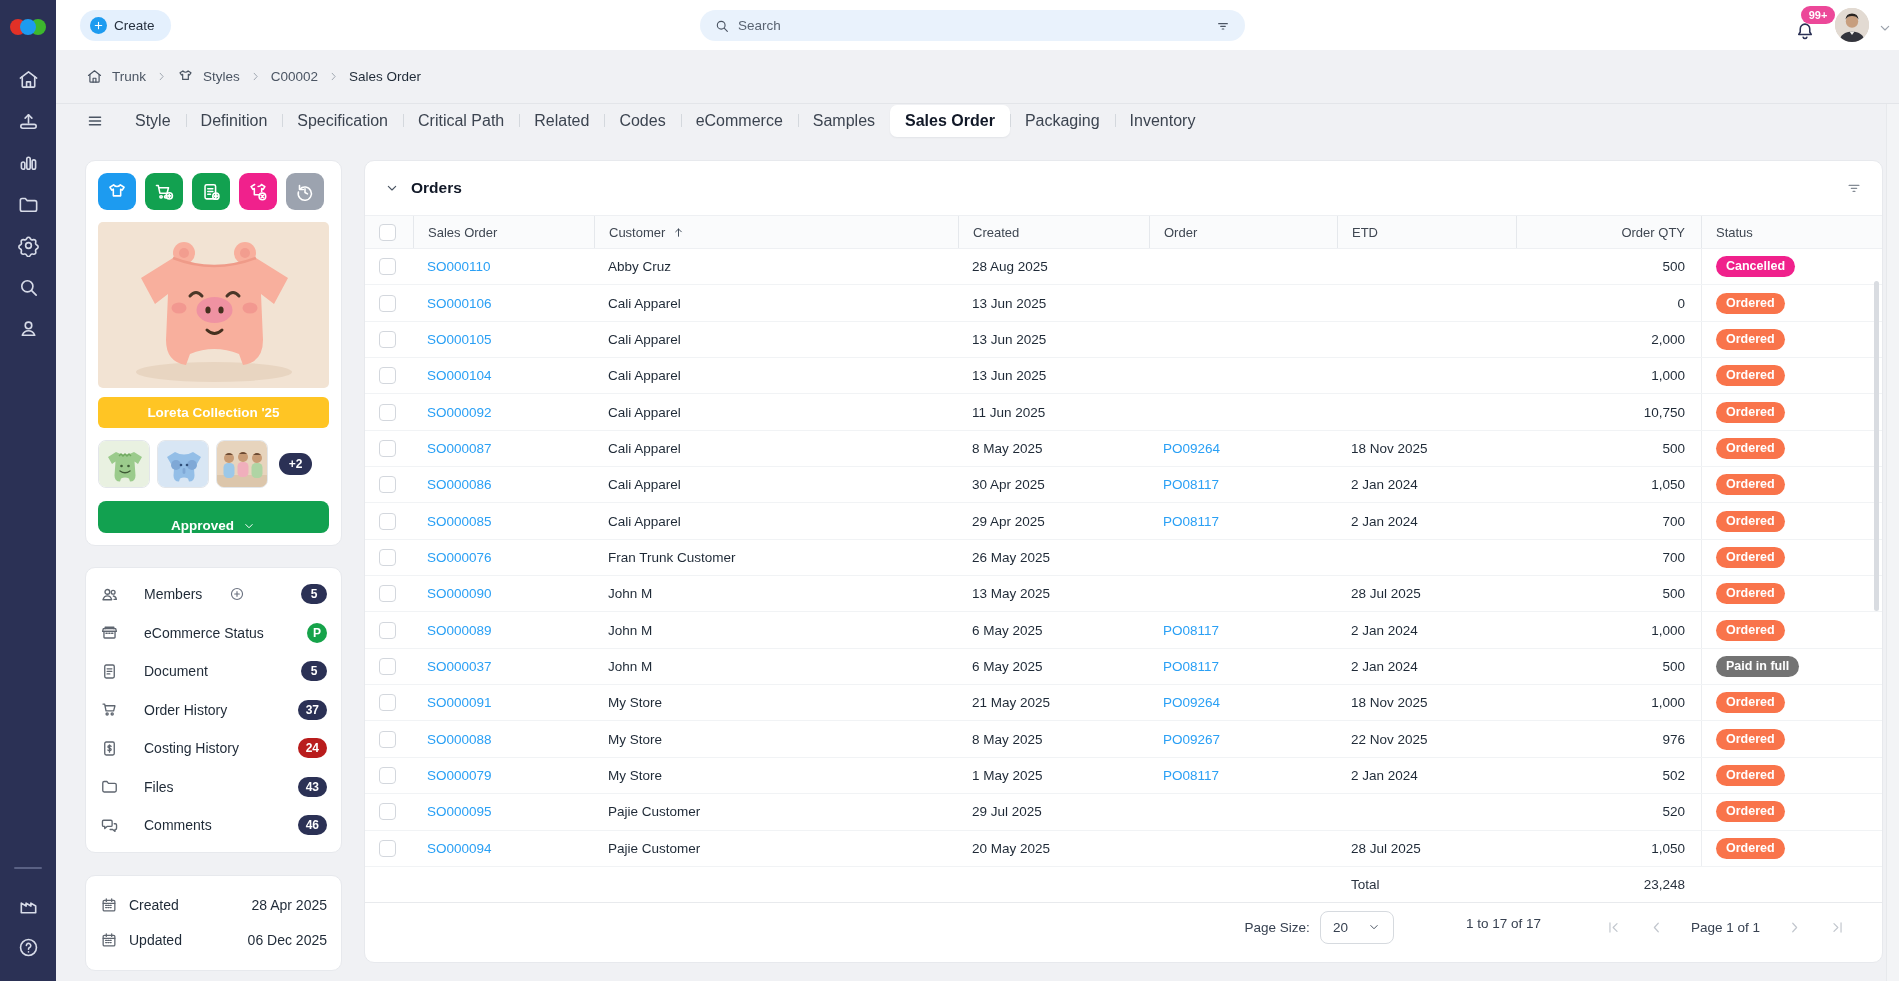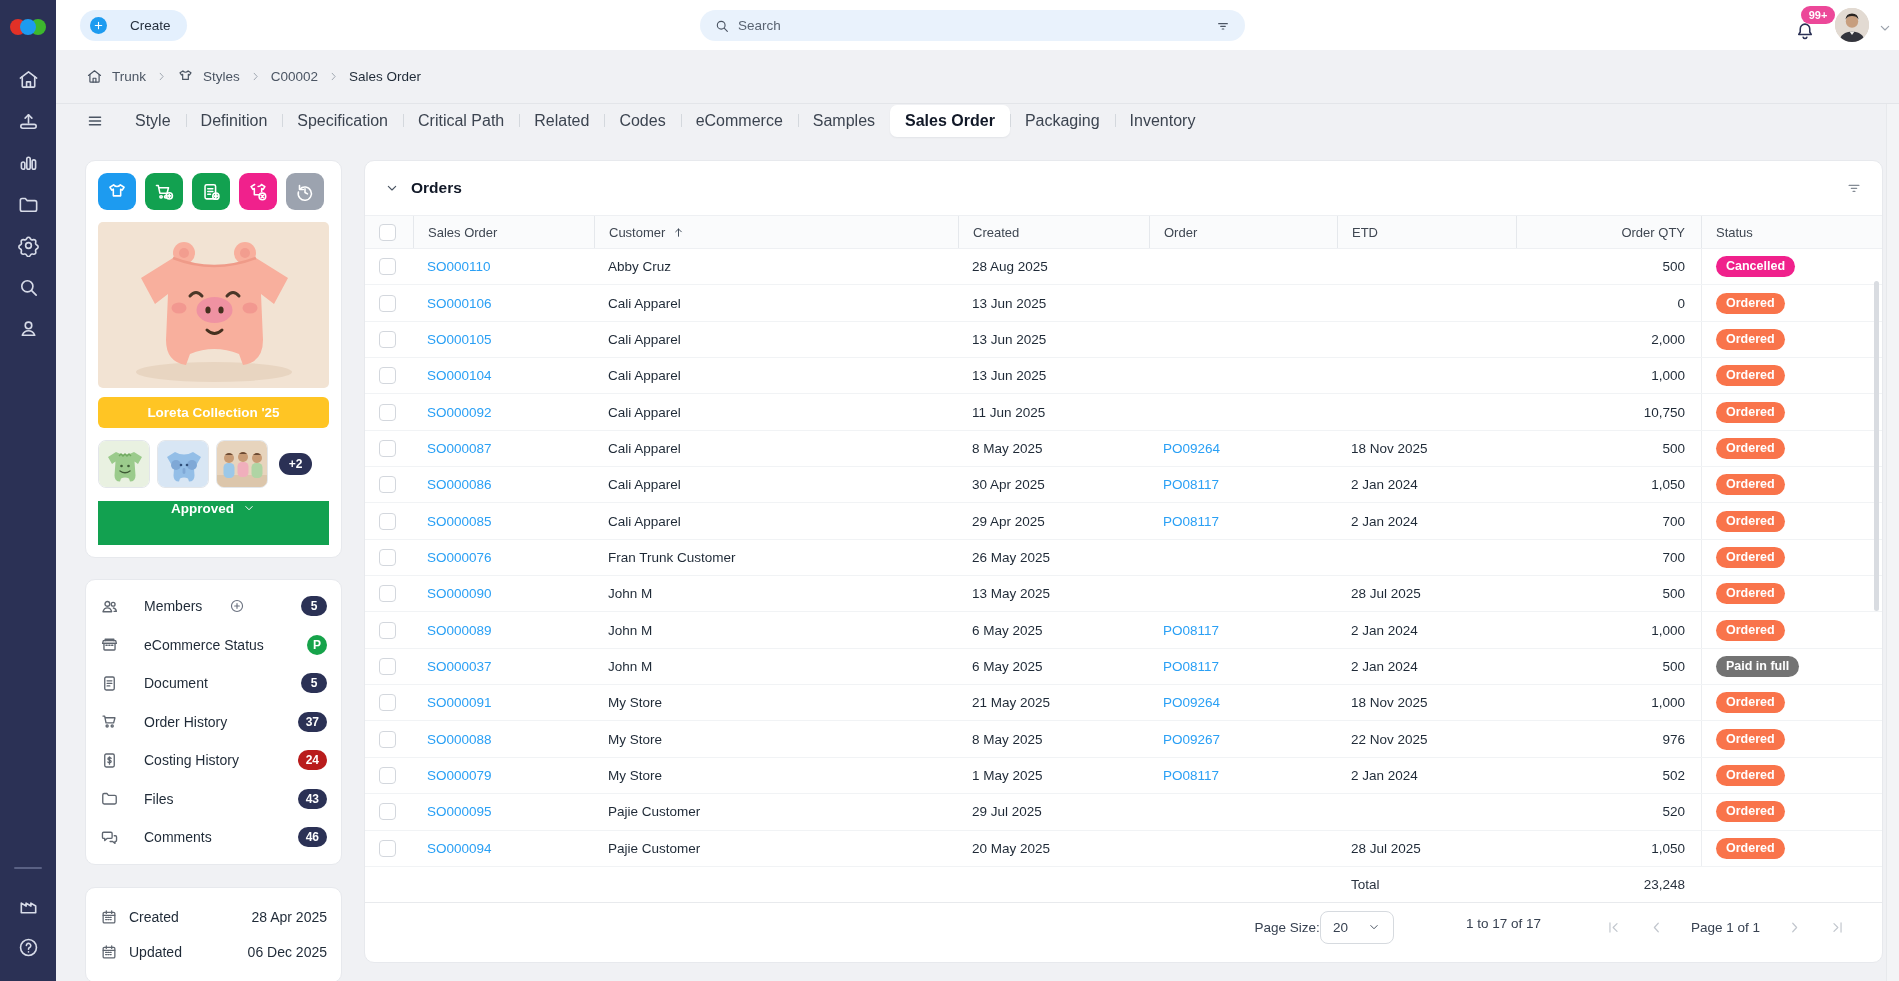--- a/index.html
+++ b/index.html
@@ -15,21 +15,21 @@
   .logo .c1{left:3px;background:#E23127}
   .logo .c3{left:23px;background:#3DB82D}
   .logo .c2{left:13px;background:#1D9BF0}
   .nav-btn{width:36px;height:36px;margin:5.5px 0;display:flex;align-items:center;justify-content:center;color:#D7DBE8;cursor:pointer}
   .nav-btn svg{width:23px;height:23px}
   .rail-bottom{margin-top:auto;display:flex;flex-direction:column;align-items:center;padding-bottom:10px}
   .rail-div{width:28px;height:2px;background:#5A6184;border-radius:2px;margin-bottom:14px}
 
   
   .topbar{position:absolute;left:56px;right:0;top:0;height:50px;background:#FFFFFF;z-index:30}
-  .create-btn{position:absolute;left:24px;top:10px;height:31px;padding:0 16px 0 10px;border-radius:16px;background:#E4F0FD;display:flex;align-items:center;gap:23px;cursor:pointer}
+  .create-btn{position:absolute;left:24px;top:10px;height:31px;padding:0 16px 0 10px;border-radius:16px;background:#E4F0FD;display:flex;align-items:center;gap:7px;cursor:pointer}
   .create-plus{width:17px;height:17px;border-radius:50%;background:#1D9BF0;color:#fff;display:flex;align-items:center;justify-content:center}
   .create-plus svg{width:11px;height:11px;stroke-width:2.4}
   .create-label{font-size:13.5px;color:#26303E}
   .searchbar{position:absolute;left:644px;top:10px;width:545px;height:31px;border-radius:16px;background:#E9F2FC;display:flex;align-items:center;padding:0 14px;gap:8px;color:#5A6472}
   .searchbar svg{width:16px;height:16px;color:#4B5563}
   .searchbar input{flex:1;border:none;outline:none;background:transparent;font:inherit;font-size:13.5px;color:#374151}
   .searchbar input::placeholder{color:#5A6472}
   .search-filter{margin-left:auto;color:#7C848E;cursor:pointer}
   .noti{position:absolute;right:74px;top:6px;width:40px;height:38px;cursor:pointer}
   .noti .bell{position:absolute;left:9px;top:14px;width:22px;height:22px;color:#2B3155}
@@ -57,21 +57,21 @@
   
   .style-card{padding:12px;margin-bottom:21px}
   .actions{display:flex;gap:9px}
   .act-btn{width:38px;height:37px;border-radius:9px;display:flex;align-items:center;justify-content:center;color:#fff;cursor:pointer}
   .act-btn svg{width:22px;height:22px}
   .hero{margin-top:12px;border-radius:5px;overflow:hidden;height:166px}
   .banner{margin-top:9px;height:31px;border-radius:6px;display:flex;align-items:center;justify-content:center;color:#fff;font-weight:bold;font-size:13.5px}
   .thumbs{margin-top:12px;display:flex;align-items:center;gap:7px}
   .thumb{width:52px;height:48px;border-radius:8px;border:1px solid #E3E6EA;overflow:hidden;cursor:pointer;background:#fff}
   .more-badge{margin-left:4px;min-width:33px;height:22px;border-radius:12px;background:#2B3155;color:#fff;font-size:12px;font-weight:bold;display:flex;align-items:center;justify-content:center;cursor:pointer}
-  .approve-btn{margin-top:13px;height:44px;border-radius:0;display:flex;align-items:flex-start;justify-content:center;gap:8px;color:#fff;font-weight:bold;font-size:13.5px;cursor:pointer}
+  .approve-btn{margin-top:13px;height:32px;border-radius:8px;display:flex;align-items:flex-end;justify-content:center;gap:8px;color:#fff;font-weight:bold;font-size:13.5px;cursor:pointer}
   .approve-btn svg{width:14px;height:14px;stroke-width:2.2}
 
   
   .links-card{padding:7px 0;margin-bottom:22px}
   .plink{height:38.5px;display:flex;align-items:center;padding:0 14px;gap:25px;cursor:pointer}
   .plink svg.picon{width:19px;height:19px;color:#5F6670;flex:none}
   .plabel{font-size:14px;color:#1F2A37}
   .padd{width:16px;height:16px;color:#6B7280;margin-left:2px}
   .pcount{margin-left:auto;min-width:26px;height:20px;padding:0 8px;border-radius:11px;background:#2B3155;color:#fff;font-size:12px;font-weight:bold;display:flex;align-items:center;justify-content:center}
   .pcount.round{min-width:20px;width:20px;padding:0;border-radius:50%}
@@ -98,21 +98,21 @@
   .tbody{flex:none}
   .trow{display:grid;grid-template-columns:var(--cols);height:36.35px;align-items:center;border-bottom:1px solid #F1F3F5;font-size:13.5px;background:#fff}
   .td{padding-left:14px;overflow:hidden;white-space:nowrap}
   .td.right{text-align:right;padding-right:16px;padding-left:0}
   .td.c-status{height:100%;display:flex;align-items:center;border-left:1px solid #ECEEF1}
   .checkbox{display:inline-block;width:17px;height:17px;border:1.5px solid #D3D7DD;border-radius:4px;background:#fff;cursor:pointer;vertical-align:middle}
   a.link{color:#2AA0F5;text-decoration:none;cursor:pointer}
   .badge{display:inline-block;padding:3px 10px 4px;border-radius:999px;color:#fff;font-size:12.5px;font-weight:bold}
   .total-row{display:grid;grid-template-columns:var(--cols);height:36px;align-items:center;border-bottom:1px solid #E8EAED;font-size:13.5px;color:#2A3340;background:#fff}
   .pager{height:49px;display:flex;align-items:center;justify-content:flex-end;padding-right:36px;color:#374151;font-size:13.5px;background:#fff}
-  .ps-label{}
+  .ps-label{margin-right:10px}
   .ps-select{width:74px;height:33px;border:1px solid #D6DADF;border-radius:8px;display:flex;align-items:center;padding:0 12px;cursor:pointer;background:#fff}
   .ps-select svg{width:14px;height:14px;margin-left:auto;color:#4B5563;stroke-width:2.2}
   .range{margin:0 0 8px 72px}
   .pnav{display:flex;align-items:center;gap:26px;margin-left:64px}
   .pnav .pbtn{width:17px;height:17px;color:#C2C7CE;cursor:pointer;stroke-width:1.9}
   .vthumb{position:absolute;right:3px;top:66px;width:5px;height:330px;border-radius:3px;background:#D9DCE1}
   .page-strip{position:absolute;right:0;top:104px;width:13px;bottom:0;background:#F3F4F6;border-left:1px solid #E7E9EC;z-index:25}
 </style>
 </head>
 <body>

